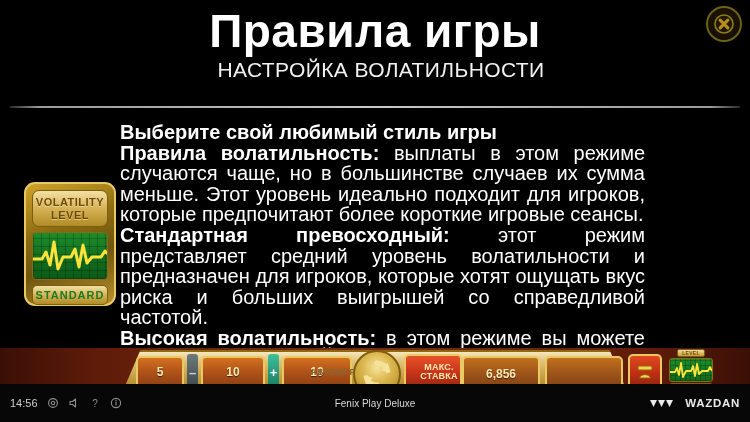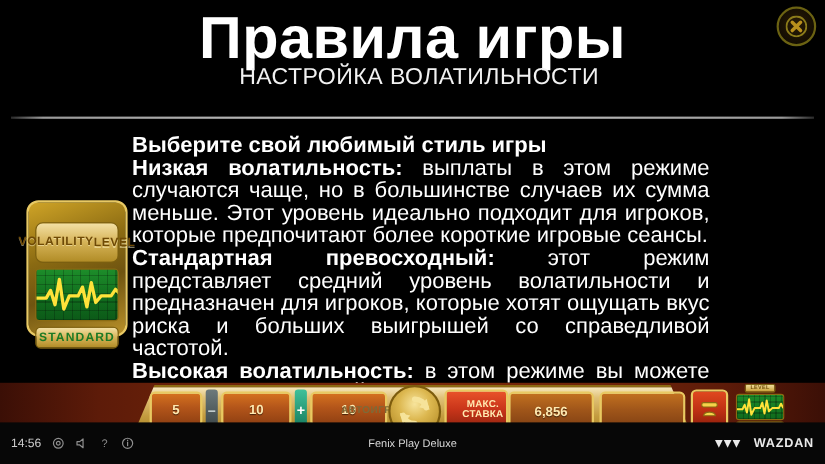--- a/index.html
+++ b/index.html
@@ -9,21 +9,21 @@
     font-family: "Liberation Sans", sans-serif;
     overflow: hidden;
   }
   #app { position: relative; width: 750px; height: 422px; background: #000; overflow: hidden; }
 
   
   .header { position: absolute; top: 0; left: 0; width: 750px; height: 108px; }
   .title {
     position: absolute; top: 4px; left: 0; width: 750px;
     text-align: center; color: #ffffff;
-    font-size: 54px; font-weight: bold; letter-spacing: 0.5px;
+    font-size: 46px; font-weight: bold; letter-spacing: 0.5px;
   }
   .subtitle {
     position: absolute; top: 58px; left: 0; width: 750px;
     text-align: center; color: #f2f2f2;
     font-size: 21px; font-weight: normal; letter-spacing: 0.4px; padding-left: 12px;
   }
   .divider {
     position: absolute; top: 106px; left: 10px; width: 730px; height: 2px;
     background: linear-gradient(to right, #2a2a2a 0%, #9a9a9a 4%, #c9c9c9 50%, #9a9a9a 96%, #2a2a2a 100%);
   }
@@ -59,23 +59,22 @@
     border-radius: 11px;
     background: linear-gradient(160deg, #cfa427 0%, #8a6a12 38%, #6f5410 62%, #b9912a 100%);
     border: 2px solid #e8c964;
     box-shadow: 0 0 4px rgba(0,0,0,.8);
     padding: 6px 6px;
   }
   .vol-badge-top {
     height: 37px; border-radius: 7px;
     background: linear-gradient(180deg, #f3e0a4 0%, #d6b459 48%, #b18c26 100%);
     border: 1.5px solid #7b5f10;
-    display: flex; align-items: center; justify-content: center;
+    display: flex; flex-direction: column; align-items: center; justify-content: center;
     line-height: 1;
-    margin-top: 12px;
   }
   .vol-badge-top span {
     color: #6f4a05; font-weight: bold; letter-spacing: .5px;
     font-size: 11px; text-shadow: 0 1px 0 rgba(255,246,200,.5);
   }
   .vol-badge-top span.l2 { font-size: 11px; margin-top: 2px; }
   .vol-screen {
     margin-top: 5px; height: 48px; border-radius: 4px;
     border: 1.5px solid #8a6b13;
     background:
@@ -242,21 +241,21 @@
     </div>
     <div class="vol-badge-bot">
       <span>STANDARD</span>
     </div>
   </div>
 
   <div class="content">
     <div class="para heading">Выберите свой любимый стиль игры</div>
 
     <div class="para">
-      <b>Низкая волатильность:</b><span> выплаты в этом режиме случаются чаще, но в большинстве случаев их сумма меньше. Этот уровень идеально подходит для игроков, которые предпочитают более короткие игровые сеансы.</span>
+      <b>Правила волатильность:</b><span> выплаты в этом режиме случаются чаще, но в большинстве случаев их сумма меньше. Этот уровень идеально подходит для игроков, которые предпочитают более короткие игровые сеансы.</span>
     </div>
 
     <div class="para">
       <b>Стандартная превосходный:</b><span> этот режим представляет средний уровень волатильности и предназначен для игроков, которые хотят ощущать вкус риска и больших выигрышей со справедливой частотой.</span>
     </div>
 
     <div class="para">
       <b>Высокая волатильность:</b><span> в этом режиме вы можете получить БОЛЬШОЙ ВЫИГРЫШ, но выигрыши случаются не так часто, как в режиме низкой волатильности. Высокий уровень – превосходный режим для игроков, которые не боятся рисковать, чтобы выиграть побольше.</span>
     </div>
   </div>

